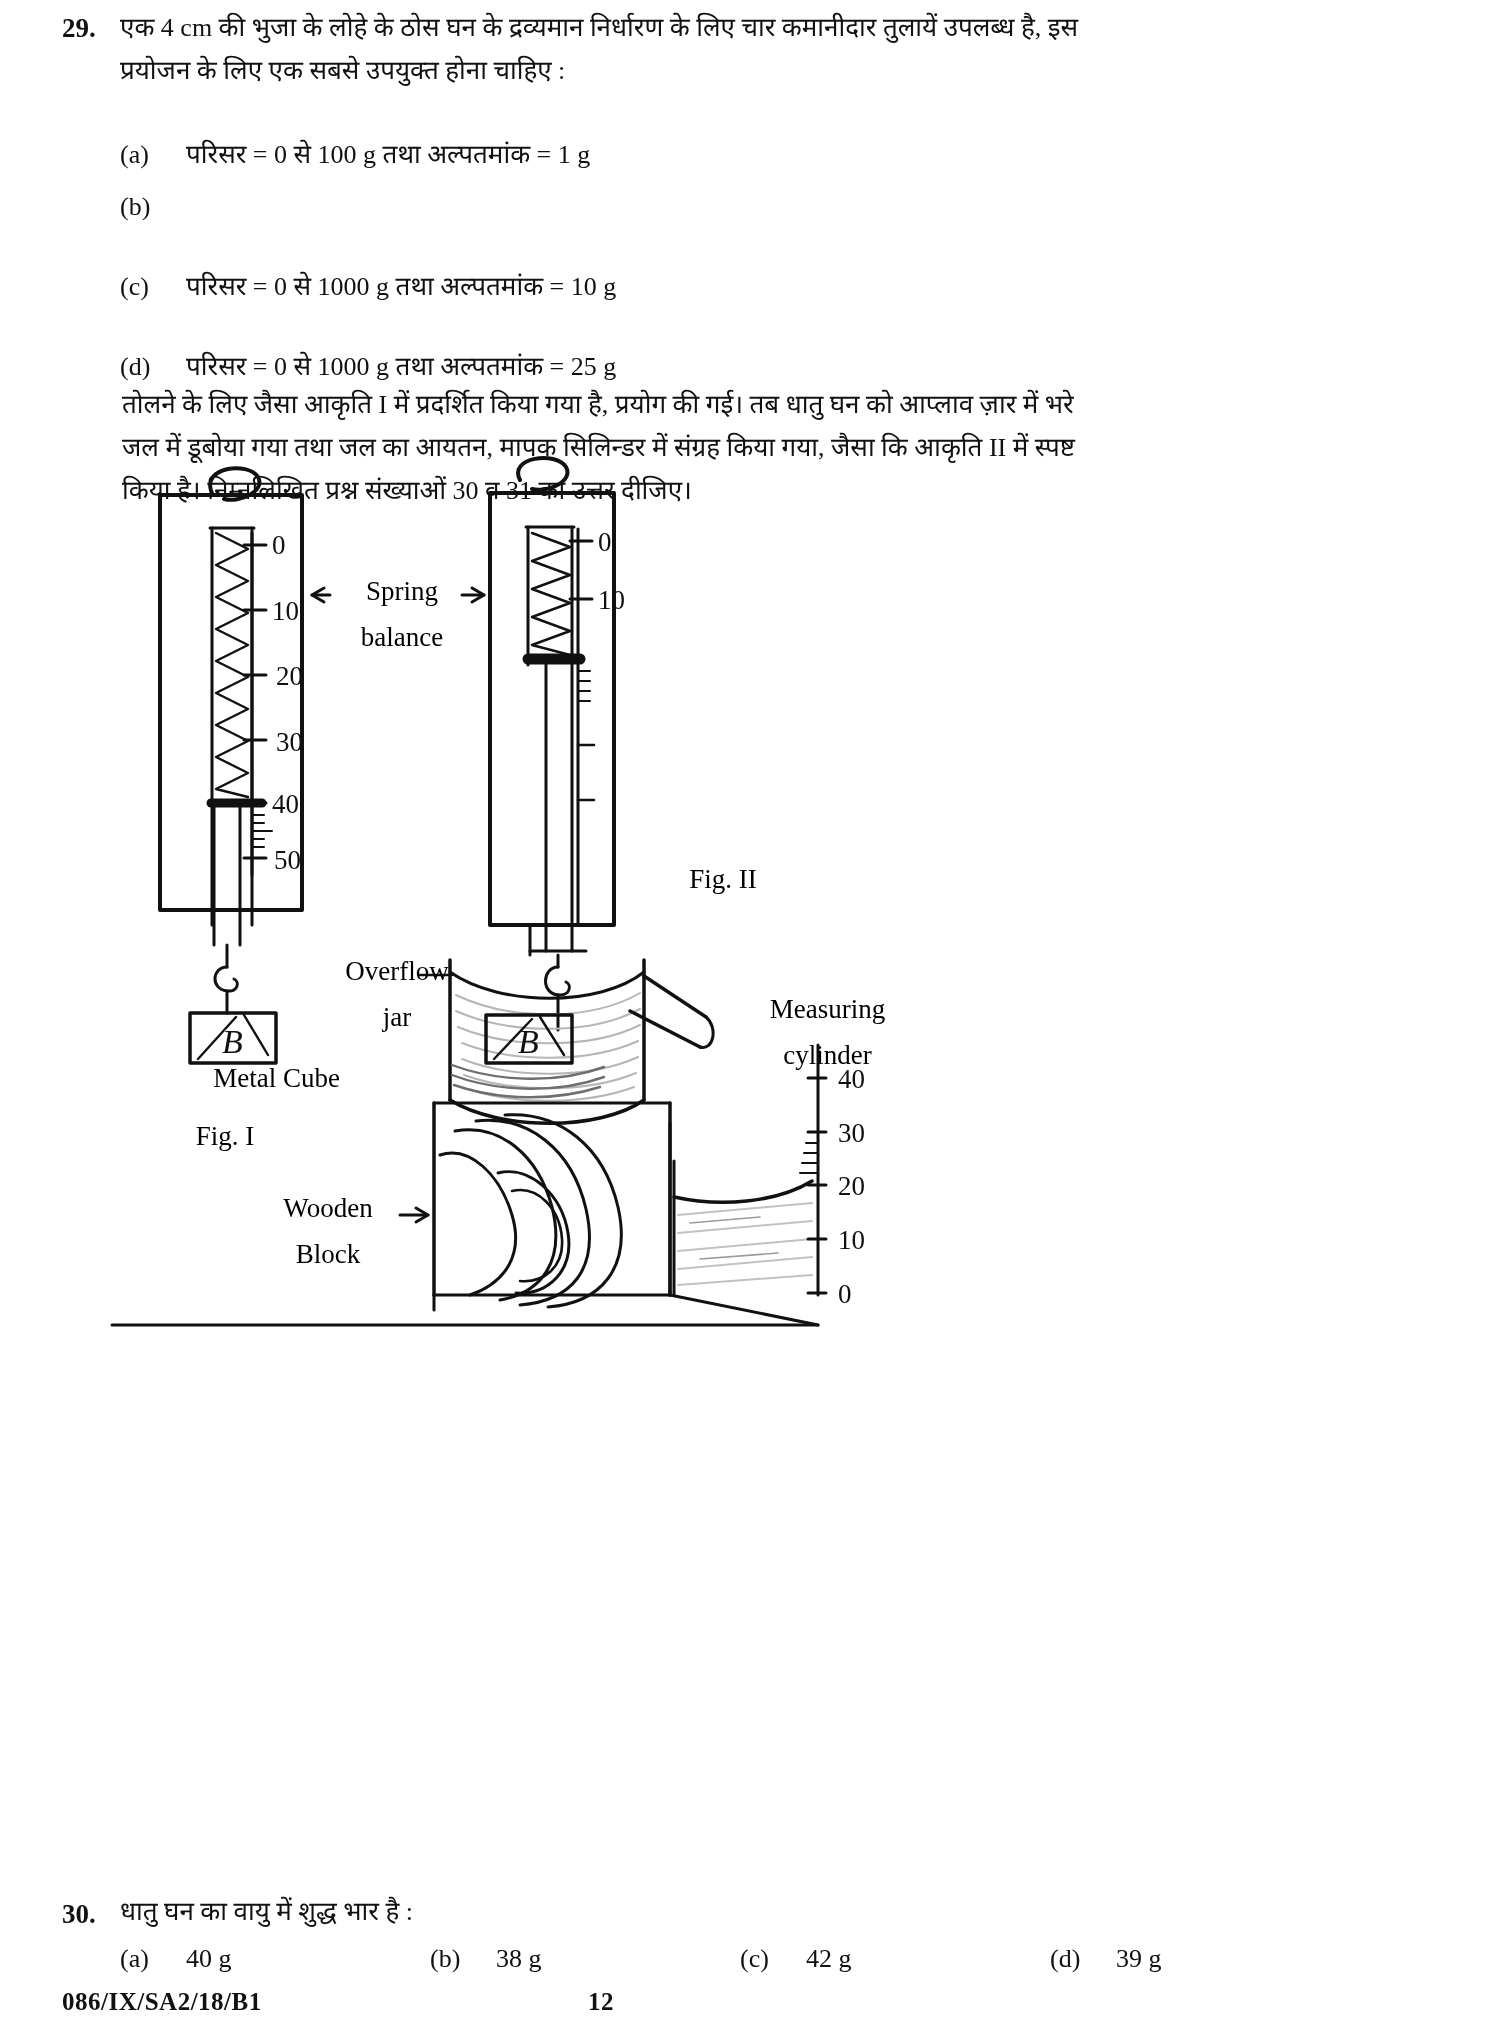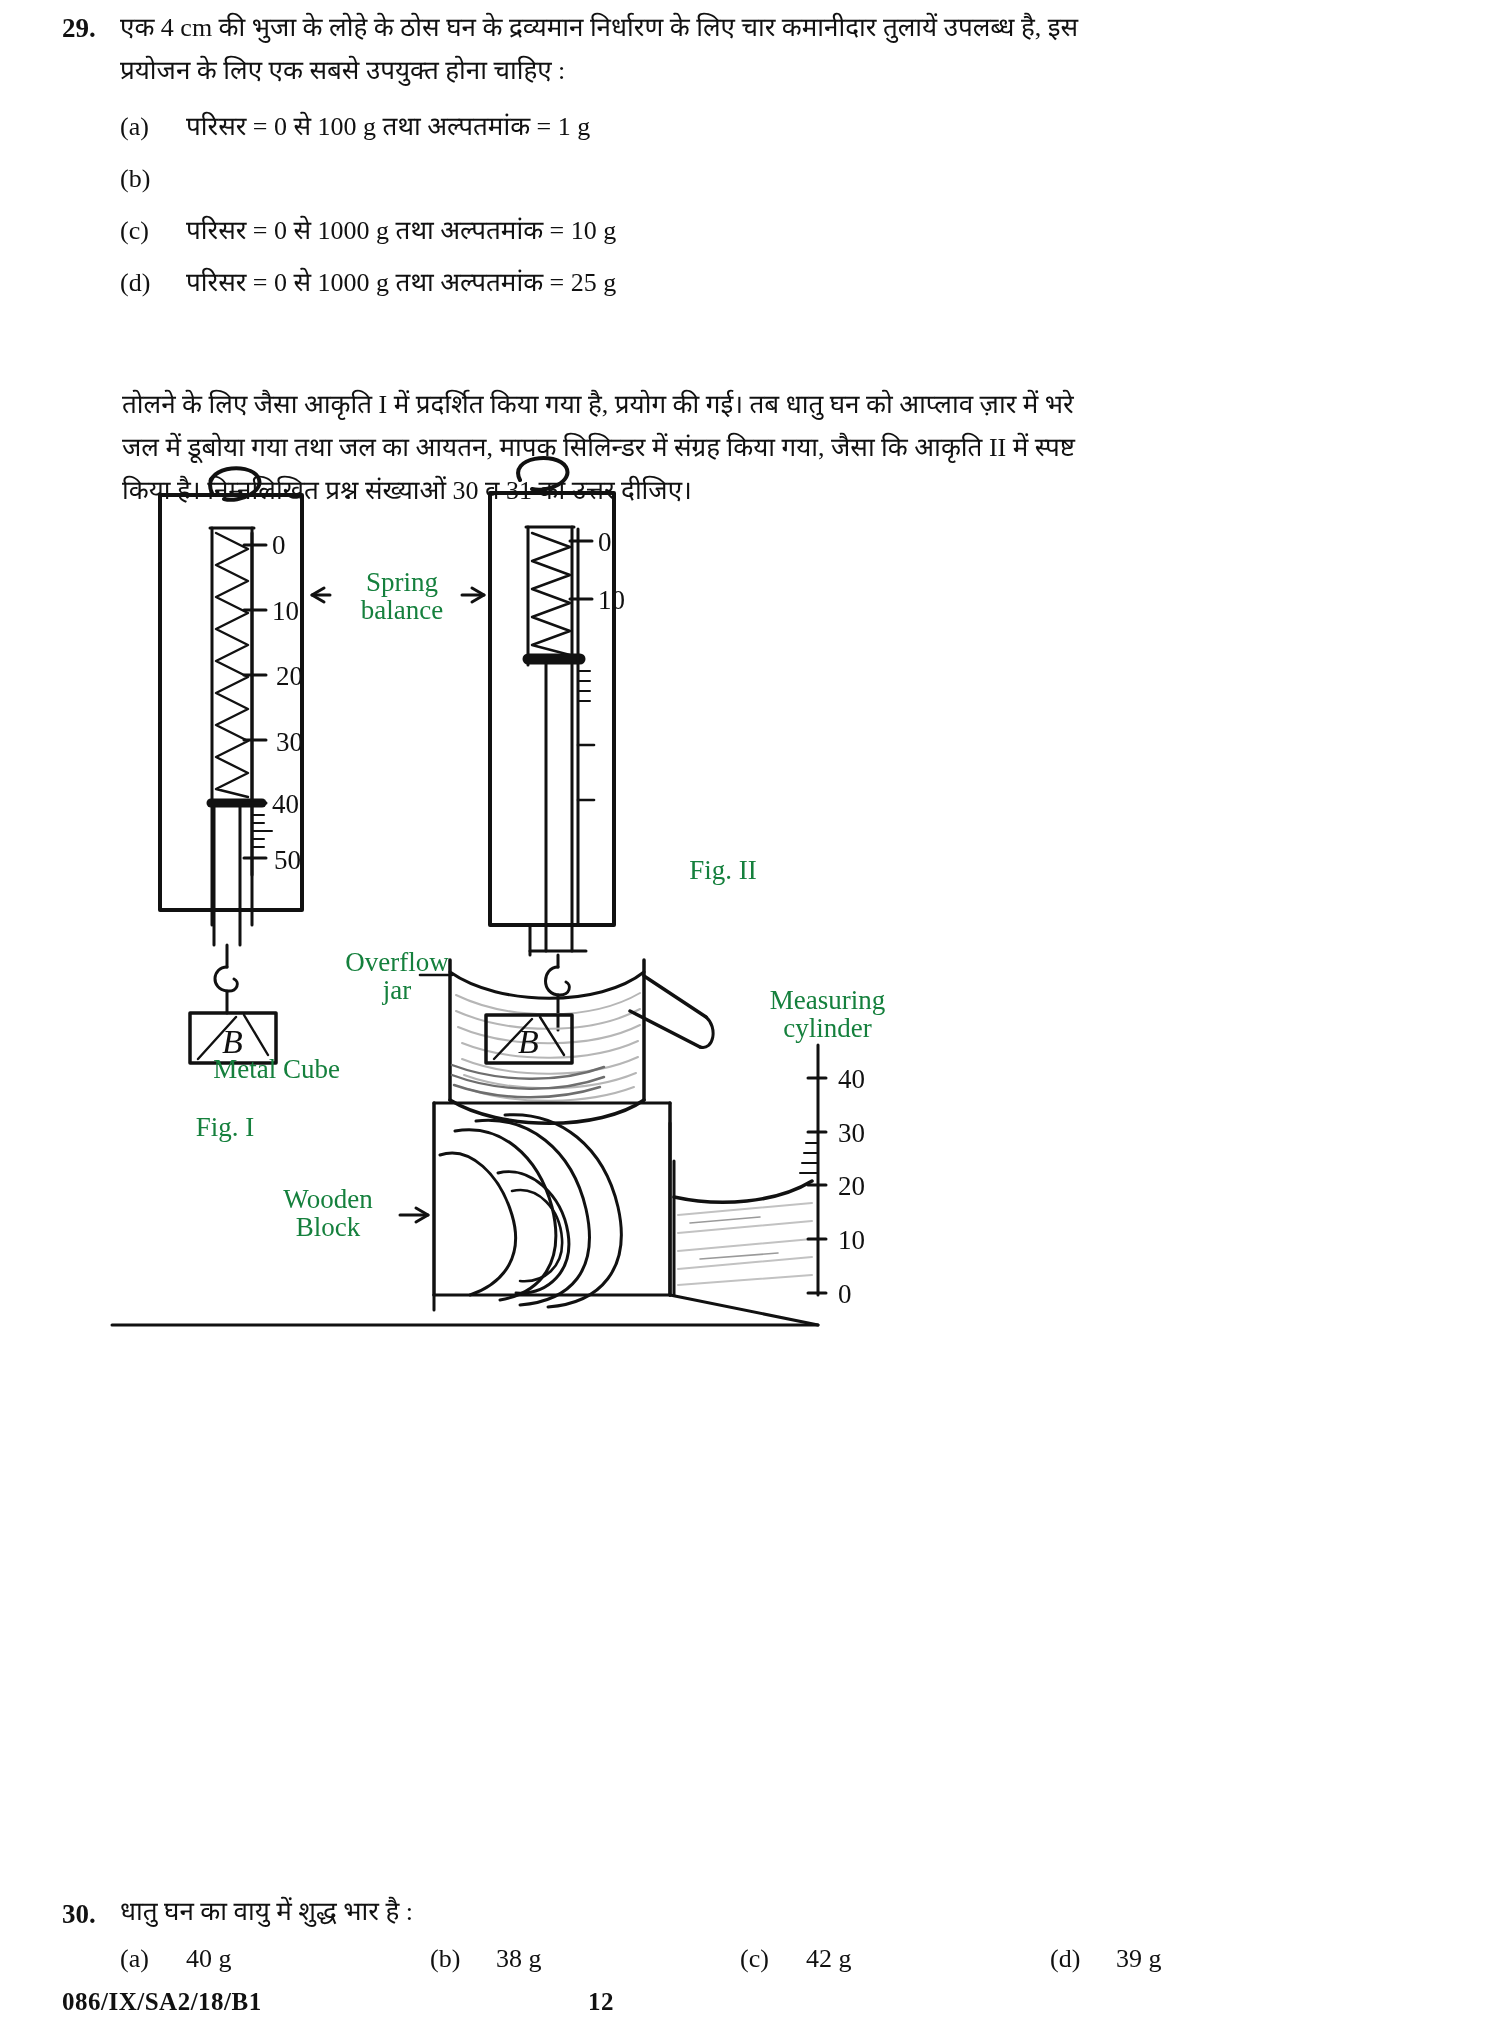--- a/index.html
+++ b/index.html
@@ -58,20 +58,21 @@
     margin-bottom: 18px;
     font-size: 26px;
     line-height: 34px;
   }
   .opt-tag {
     width: 66px;
     flex: 0 0 66px;
   }
   .opt-text {
     white-space: nowrap;
+    margin-top: 28px;
   }
 
   
   .para {
     position: absolute;
     left: 122px;
     top: 293px;
     width: 1200px;
     font-size: 26px;
     line-height: 43px;
@@ -87,22 +88,22 @@
     top: 455px;
     width: 1504px;
     height: 920px;
   }
   .figure svg { display: block; }
 
   .fig-label {
     position: absolute;
     font-size: 27px;
     font-family: "Liberation Serif", serif;
-    color: #15803d;
-    line-height: 28px;
+    color: #000000;
+    line-height: 46px;
     text-align: center;
     white-space: pre-line;
   }
   #label-spring      { left: 337px; top: 113px;  width: 130px; }
   #label-figII       { left: 668px; top: 381px;  width: 110px; margin-top: 20px; }
   #label-overflow    { left: 332px; top: 493px;  width: 130px; text-align: center;}
   #label-measuring   { left: 735px; top: 531px;  width: 185px; }
   #label-metalcube   { left: 160px; top: 600px;  width: 180px; text-align: right; }
   #label-figI        { left: 160px; top: 658px;  width: 130px; }
   #label-wooden      { left: 258px; top: 730px;  width: 140px; }

